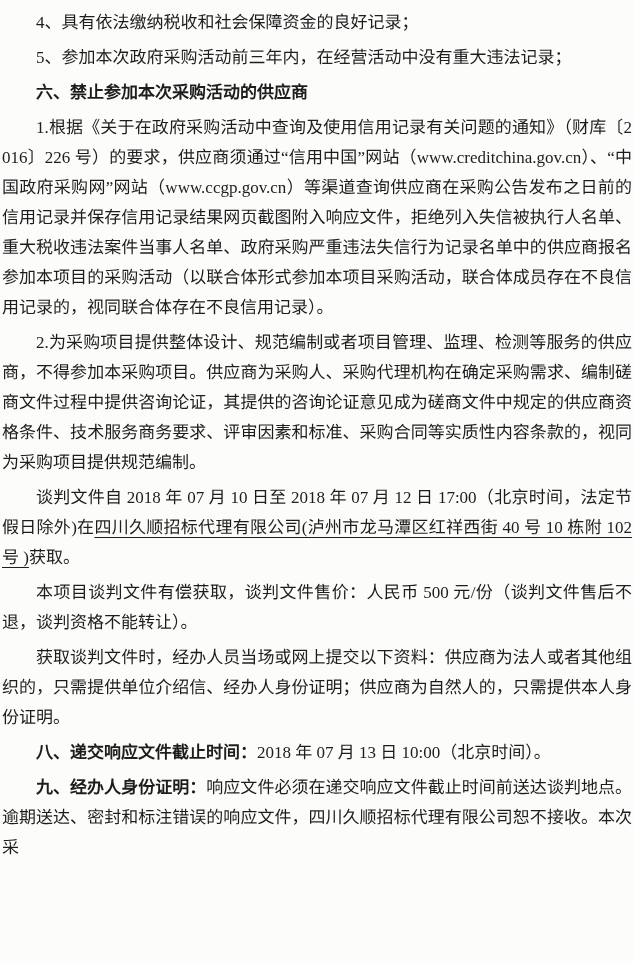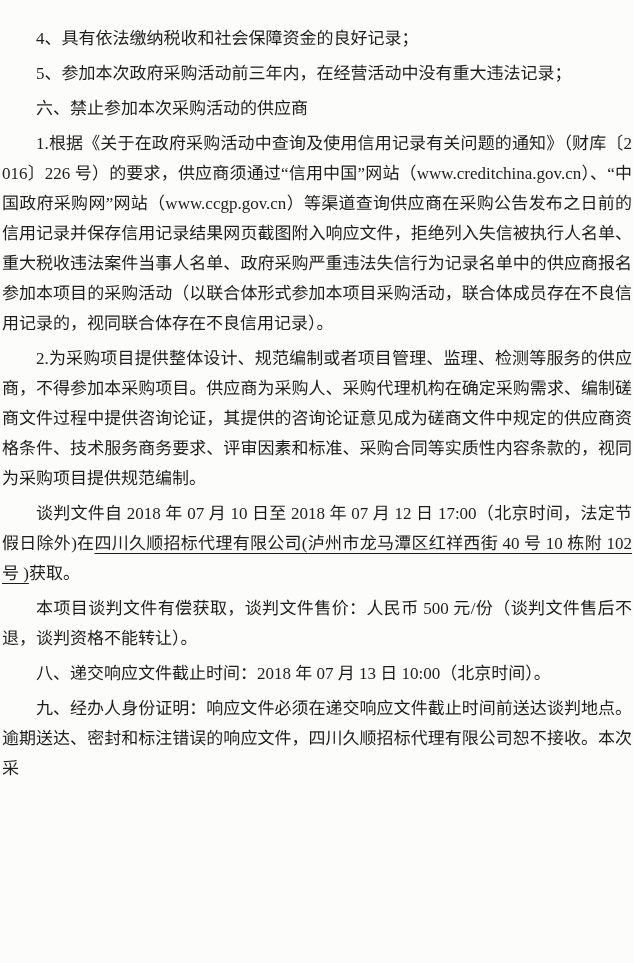--- a/index.html
+++ b/index.html
@@ -8,51 +8,52 @@
     background: #ffffff;
   }
   .page {
     position: relative;
     width: 634px;
     height: 963px;
     margin: 0;
     background: #fcfcfb;
     overflow: hidden;
     box-sizing: border-box;
-    padding: 24px 2px 0 2px;
+    padding: 8px 2px 0 2px;
     font-family: "Liberation Serif", "DejaVu Serif", serif;
     font-size: 17px;
     line-height: 30px;
     color: #1d1d1d;
     text-align: justify;
   }
   .page p {
     margin: 0 0 5px 0;
     text-indent: 2em;
     word-break: break-all;
   }
   .page p.heading {
     font-weight: bold;
   }
   .seg-bold {
-    font-weight: normal;
+    font-weight: bold;
   }
   .seg-underline {
     text-decoration: underline;
     text-underline-offset: 4px;
   }
 </style>
 </head>
 <body>
 
 <main class="page">
   <div id="doc-content">
       <p class="item"><span class="">4、具有依法缴纳税收和社会保障资金的良好记录；</span></p>
       <p class="item"><span class="">5、参加本次政府采购活动前三年内，在经营活动中没有重大违法记录；</span></p>
       <p class="heading"><span class="seg-bold ">六、禁止参加本次采购活动的供应商</span></p>
       <p class="body"><span class="">1.根据《关于在政府采购活动中查询及使用信用记录有关问题的通知》（财库〔2016〕226 号）的要求，供应商须通过“信用中国”网站（www.creditchina.gov.cn）、“中国政府采购网”网站（www.ccgp.gov.cn）等渠道查询供应商在采购公告发布之日前的信用记录并保存信用记录结果网页截图附入响应文件，拒绝列入失信被执行人名单、重大税收违法案件当事人名单、政府采购严重违法失信行为记录名单中的供应商报名参加本项目的采购活动（以联合体形式参加本项目采购活动，联合体成员存在不良信用记录的，视同联合体存在不良信用记录）。</span></p>
       <p class="body"><span class="">2.为采购项目提供整体设计、规范编制或者项目管理、监理、检测等服务的供应商，不得参加本采购项目。供应商为采购人、采购代理机构在确定采购需求、编制磋商文件过程中提供咨询论证，其提供的咨询论证意见成为磋商文件中规定的供应商资格条件、技术服务商务要求、评审因素和标准、采购合同等实质性内容条款的，视同为采购项目提供规范编制。</span></p>
       <p class="body"><span class="">谈判文件自 2018 年 07 月 10 日至 2018 年 07 月 12 日 17:00（北京时间，法定节假日除外)在</span><span class="seg-underline">四川久顺招标代理有限公司(泸州市龙马潭区红祥西街 40 号 10 栋附 102 号 )</span><span class="">获取。</span></p>
       <p class="body"><span class="">本项目谈判文件有偿获取，谈判文件售价：人民币 500 元/份（谈判文件售后不退，谈判资格不能转让）。</span></p>
+      <p class="body"><span class="">获取谈判文件时，经办人员当场或网上提交以下资料：供应商为法人或者其他组织的，只需提供单位介绍信、经办人身份证明；供应商为自然人的，只需提供本人身份证明。</span></p>
       <p class="body gap-top"><span class="seg-bold ">八、递交响应文件截止时间：</span><span class="">2018 年 07 月 13 日 10:00（北京时间）。</span></p>
       <p class="body"><span class="seg-bold ">九、经办人身份证明：</span><span class="">响应文件必须在递交响应文件截止时间前送达谈判地点。逾期送达、密封和标注错误的响应文件，四川久顺招标代理有限公司恕不接收。本次采</span></p>
     </div>
 </main>
 
 </body></html>

